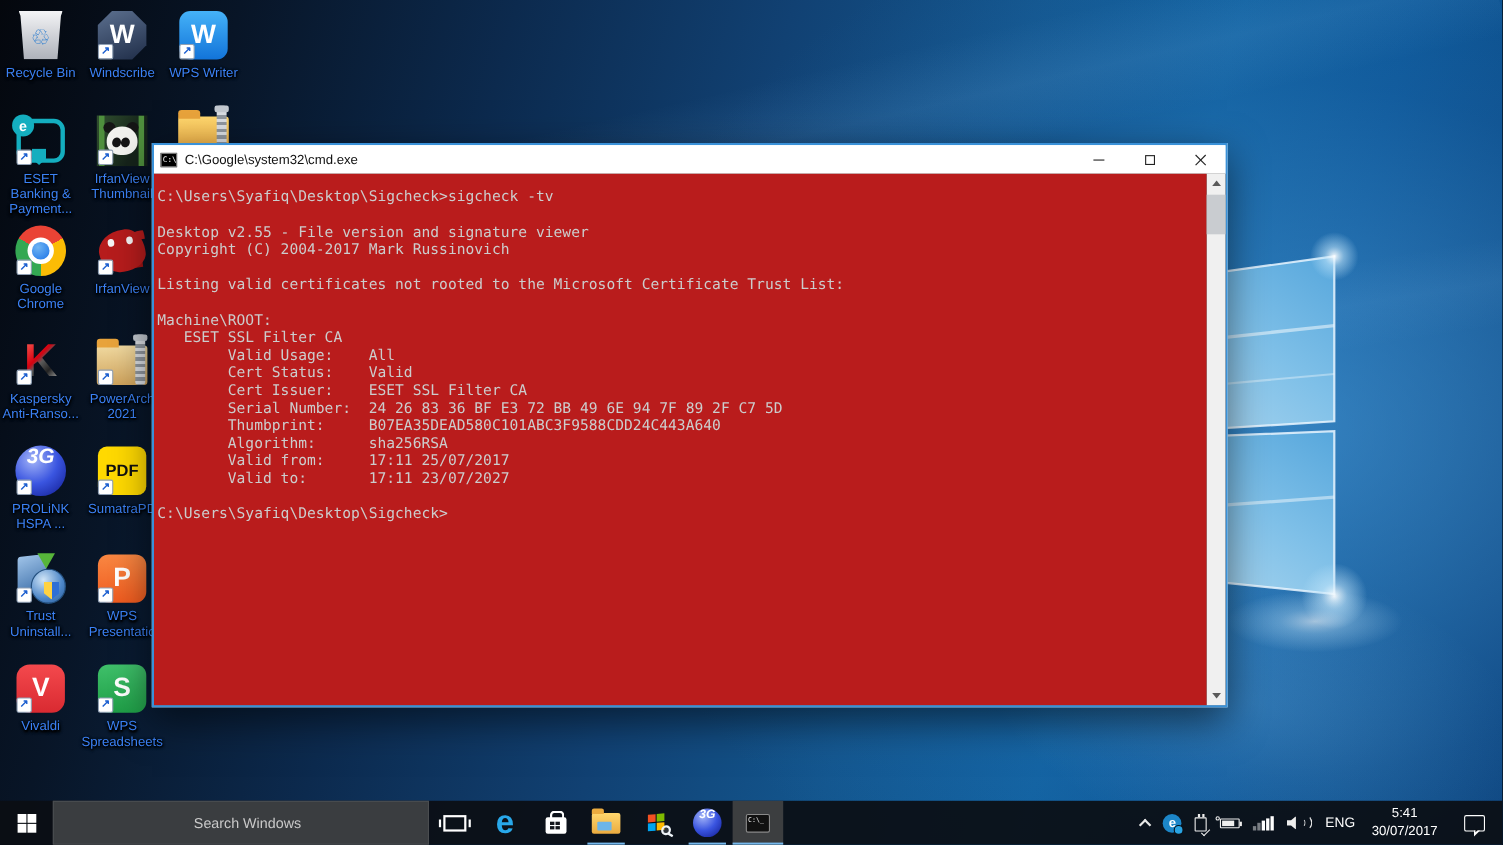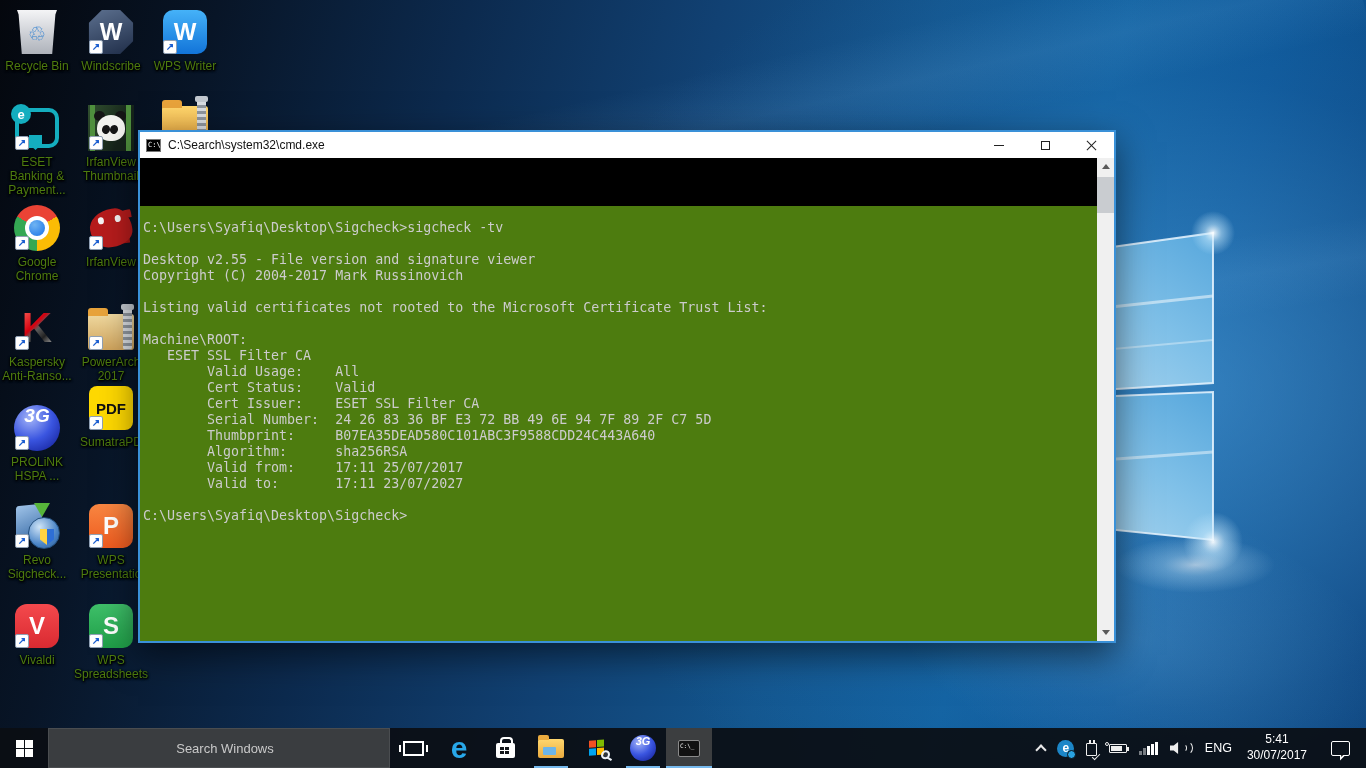--- a/index.html
+++ b/index.html
@@ -21,21 +21,21 @@
   .beam3 { left:880px; top:500px; width:520px; height:280px; transform:rotate(16deg);
     background:radial-gradient(closest-side, rgba(150,210,250,.18), transparent); }
   .beam4 { left:1180px; top:0; width:400px; height:768px;
     background:linear-gradient(100deg, transparent 60%, rgba(5,20,45,.35)); }
   .logo-svg { position:absolute; left:980px; top:200px; z-index:0; }
 
   
   .dicon { position:absolute; width:74px; text-align:center; z-index:1; cursor:default; }
   .dic { width:48px; height:48px; margin:0 auto; position:relative;
          display:flex; align-items:center; justify-content:center; }
-  .dlabel { margin-top:3px; font-size:12px; line-height:1.18; color:#4d7c0f;
+  .dlabel { margin-top:3px; font-size:12px; line-height:1.18; color:#3b82f6;
             text-shadow:0 1px 2px #000, 0 1px 3px #000, 1px 1px 2px #000; }
   .sc { position:absolute; left:2px; bottom:2px; width:14px; height:14px; background:#fff;
         border:1px solid #90a0b4; border-radius:2px; display:flex; align-items:center;
         justify-content:center; font-size:10px; font-weight:bold; color:#1c5fd0; line-height:1; }
 
   .ic-bin { width:40px; height:44px; background:linear-gradient(180deg,#f4f4f6,#c9ccd2 60%,#aeb2ba);
             clip-path:polygon(4% 10%, 96% 10%, 100% 0, 0 0, 4% 10%, 12% 100%, 88% 100%, 96% 10%);
             display:flex; align-items:center; justify-content:center; }
   .ic-bin span { color:#2e7fd0; font-size:20px; margin-top:4px; }
   .ic-wind { width:46px; height:46px; background:linear-gradient(160deg,#5d7190,#1e2c47);
@@ -106,22 +106,22 @@
   .titletext { font-size:12px; color:#111; }
   .winbtns { position:absolute; right:0; top:0; height:26px; display:flex; }
   .wbtn { width:46px; height:26px; display:flex; align-items:center; justify-content:center; }
   .glyph-min { width:10px; height:1px; background:#222; }
   .glyph-max { width:9px; height:9px; border:1px solid #222; }
   .glyph-close { position:relative; width:11px; height:11px; }
   .glyph-close::before,.glyph-close::after { content:""; position:absolute; left:-1px; top:5px;
     width:13px; height:1px; background:#222; }
   .glyph-close::before { transform:rotate(45deg); } .glyph-close::after { transform:rotate(-45deg); }
   .conwrap { position:relative; height:483px; background:#000; }
-  .console { position:absolute; left:0; top:0; right:17px; bottom:0; background:#4d7c0f;
-             padding:14px 4px 0 3px; overflow:hidden;margin-top:48px; }
+  .console { position:absolute; left:0; top:0; right:17px; bottom:0; background:#b91c1c;
+             padding:14px 4px 0 3px; overflow:hidden; }
   .cline { height:16px; white-space:pre; color:#cccccc;
            font-family:"DejaVu Sans Mono",monospace; font-size:13.3px; line-height:16px; }
   .vscroll { position:absolute; right:0; top:0; bottom:0; width:17px; background:#f0f0f0; }
   .sarrow { position:absolute; left:0; width:17px; height:17px; display:flex;
             align-items:center; justify-content:center; }
   .sarrow.up { top:0; } .sarrow.down { bottom:0; }
   .tri-up { width:0; height:0; border-left:4px solid transparent; border-right:4px solid transparent;
             border-bottom:5px solid #5a5a5a; }
   .tri-down { width:0; height:0; border-left:4px solid transparent; border-right:4px solid transparent;
             border-top:5px solid #5a5a5a; }
@@ -325,53 +325,53 @@
       </div>
     <div class="dlabel">Kaspersky Anti-Ranso...</div>
   </div>
   <div class="dicon" style="left:74px;top:304px">
     <div class="dic">
         <div class="ic-folder" style="background:linear-gradient(180deg,#f0d9a0,#cfa35c)">
           <span class="screw"></span>
         </div>
       <span class="sc">↗</span>
       </div>
-    <div class="dlabel">PowerArch 2017</div>
+    <div class="dlabel">PowerArch 2021</div>
   </div>
 
   <div class="dicon" style="left:0;top:404px">
     <div class="dic">
         <div class="ic-3g big">
           <span>3G</span>
         </div>
       <span class="sc">↗</span>
       </div>
     <div class="dlabel">PROLiNK HSPA ...</div>
   </div>
-  <div class="dicon" style="left:74px;top:384px">
+  <div class="dicon" style="left:74px;top:404px">
     <div class="dic">
         <div class="ic-rsq ic-sum">
           <span>PDF</span>
         </div>
       <span class="sc">↗</span>
       </div>
     <div class="dlabel">SumatraPD</div>
   </div>
 
   <div class="dicon" style="left:0;top:502px">
     <div class="dic">
         <div class="ic-revo">
         <span class="box"></span>
           <span class="arrow"></span>
           <span class="globe"></span>
           <span class="shield"></span>
         </div>
       <span class="sc">↗</span>
       </div>
-    <div class="dlabel">Revo Sigcheck...</div>
+    <div class="dlabel">Trust Uninstall...</div>
   </div>
   <div class="dicon" style="left:74px;top:502px">
     <div class="dic">
         <div class="ic-rsq ic-wpsp">
           <span>P</span>
         </div>
       <span class="sc">↗</span>
       </div>
     <div class="dlabel">WPS Presentatio</div>
   </div>
@@ -391,21 +391,21 @@
           <span>S</span>
         </div>
       <span class="sc">↗</span>
       </div>
     <div class="dlabel">WPS Spreadsheets</div>
   </div>
 
   <div class="cmdwin">
     <div class="titlebar">
       <div class="titleicon">C:\</div>
-      <div class="titletext">C:\Search\system32\cmd.exe</div>
+      <div class="titletext">C:\Google\system32\cmd.exe</div>
       <div class="winbtns">
         <div class="wbtn">
             <div class="glyph-min"></div>
           </div>
         <div class="wbtn">
             <div class="glyph-max"></div>
           </div>
         <div class="wbtn">
             <div class="glyph-close"></div>
           </div>

